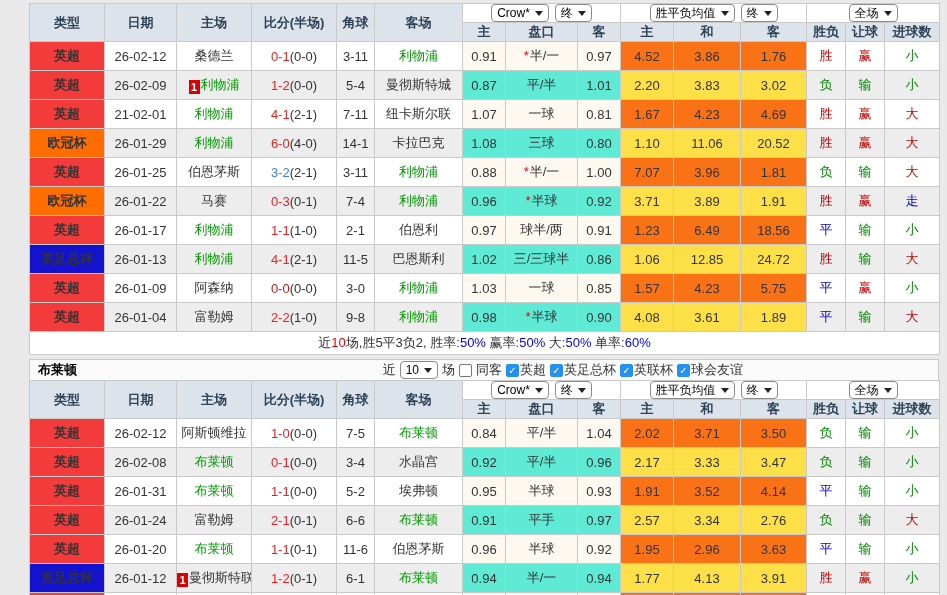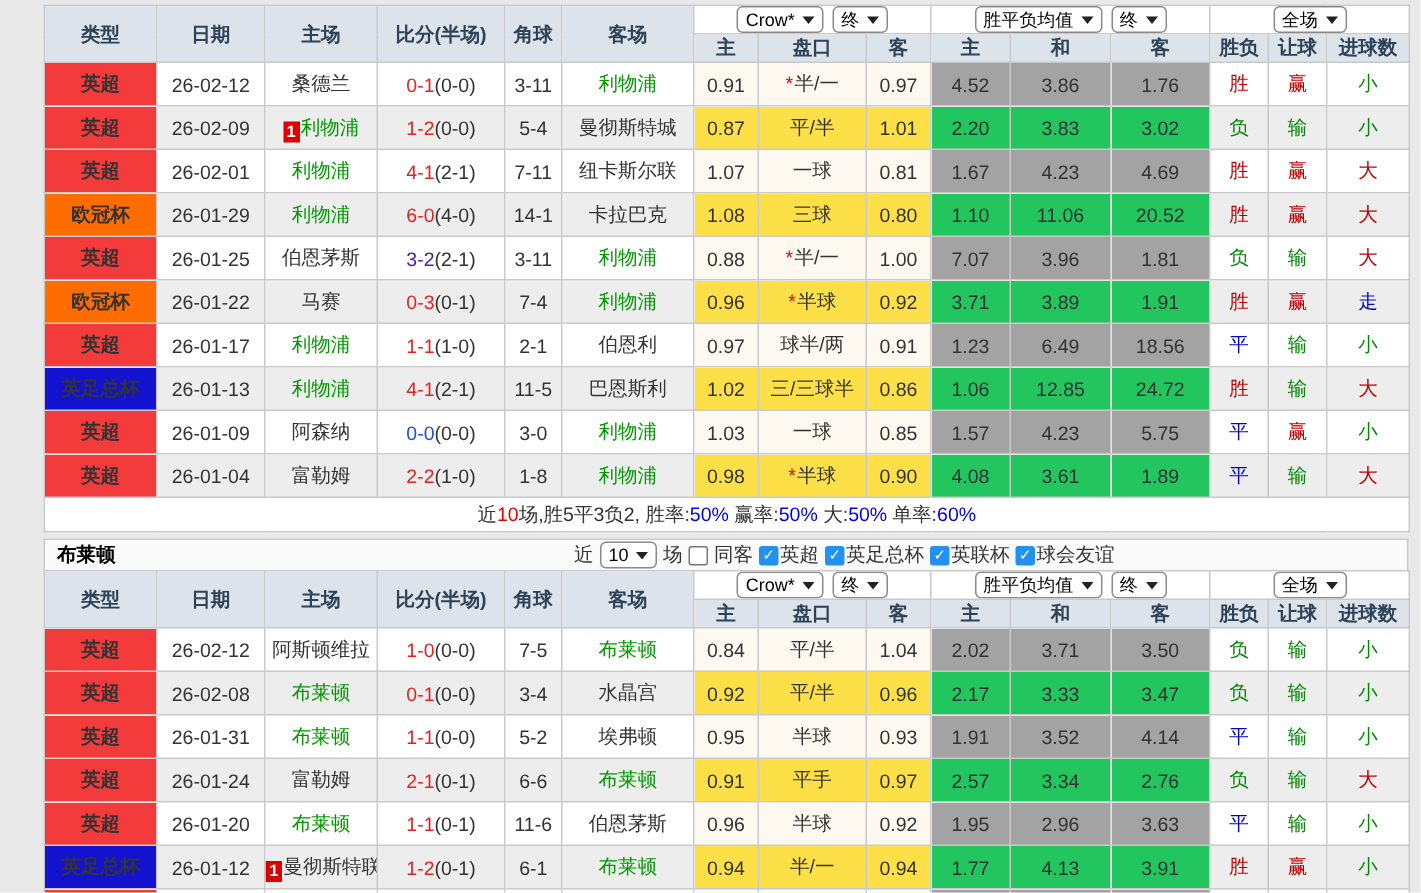--- a/index.html
+++ b/index.html
@@ -7,23 +7,23 @@
        font-family:"Liberation Sans","DejaVu Sans",sans-serif;}
   .page{position:relative;margin-left:29px;padding-top:3px;width:911px;}
   table.stats{border-collapse:collapse;table-layout:fixed;width:910px;background:#fff;}
   .stats th,.stats td{border:1px solid #c9c9c9;text-align:center;padding:0;
        font-size:13px;overflow:hidden;white-space:nowrap;}
   .stats thead th{background:#dce3ea;color:#2e4358;font-weight:bold;height:17px;}
   .stats thead th.selcell{background:#ffffff;}
   .stats tbody td{height:28px;color:#333;background:#fff;}
   .stats tbody tr.even td{background:#ededed;}
   .stats tbody td.c-ah{background:#fdf9f1;}
-  .stats tbody tr.even td.c-ah{background:#fde047;}
-  .stats tbody td.c-eu{background:#a3a3a3;}
-  .stats tbody tr.even td.c-eu{background:#22c55e;margin-top:47px;}
+  .stats tbody tr.even td.c-ah{background:#5eead4;}
+  .stats tbody td.c-eu{background:#f97316;}
+  .stats tbody tr.even td.c-eu{background:#fde047;margin-top:47px;}
   td.badge-league{color:#fff;font-weight:bold;}
   .num-badge{display:inline-block;background:#dd0000;color:#fff;font-size:11px;
        font-weight:bold;width:11px;height:14px;line-height:14px;text-align:center;
        margin-right:1px;vertical-align:-2px;}
   .score-half{color:#333;}
   .star{margin-right:1px;}
   .summary-cell{height:22px;background:#fff;font-size:13px;color:#333;}
   .select{display:inline-flex;align-items:center;height:18px;border:1px solid #8a8a8a;
        border-radius:4px;background:#fff;padding:0 5px;font-size:12px;color:#000;
        font-weight:normal;gap:5px;vertical-align:middle;box-sizing:border-box;}
@@ -133,21 +133,21 @@
           <td class="c-ah">1.01</td>
           <td class="c-eu">2.20</td>
           <td class="c-eu">3.83</td>
           <td class="c-eu">3.02</td>
           <td class="res-cell" style="color: rgb(0, 136, 0);">负</td>
           <td class="res-cell" style="color: rgb(0, 136, 0);">输</td>
           <td class="res-cell" style="color: rgb(0, 136, 0);">小</td>
         </tr>
         <tr class="odd">
           <td class="badge-league" style="background: rgb(244, 59, 59);">英超</td>
-          <td>26-02-01</td>
+          <td>21-02-01</td>
           <td><span class="team-name" style="color: rgb(0, 153, 0);">利物浦</span></td>
           <td><span class="score-main" style="color: rgb(230, 34, 34);">4-1</span><span class="score-half">(2-1)</span></td>
           <td>7-11</td>
           <td><span class="team-name">纽卡斯尔联</span></td>
           <td class="c-ah">1.07</td>
           <td class="c-ah"><span class="ah-line">一球</span></td>
           <td class="c-ah">0.81</td>
           <td class="c-eu">1.67</td>
           <td class="c-eu">4.23</td>
           <td class="c-eu">4.69</td>
@@ -169,21 +169,21 @@
           <td class="c-eu">11.06</td>
           <td class="c-eu">20.52</td>
           <td class="res-cell" style="color: rgb(192, 0, 0);">胜</td>
           <td class="res-cell" style="color: rgb(192, 0, 0);">赢</td>
           <td class="res-cell" style="color: rgb(192, 0, 0);">大</td>
         </tr>
         <tr class="odd">
           <td class="badge-league" style="background: rgb(244, 59, 59);">英超</td>
           <td>26-01-25</td>
           <td><span class="team-name">伯恩茅斯</span></td>
-          <td><span class="score-main" style="color: #4c1d95; margin-top: 25px;">3-2</span><span class="score-half">(2-1)</span></td>
+          <td><span class="score-main" style="color: #3b82f6; margin-top: 25px;">3-2</span><span class="score-half">(2-1)</span></td>
           <td>3-11</td>
           <td><span class="team-name" style="color: rgb(0, 153, 0);">利物浦</span></td>
           <td class="c-ah">0.88</td>
           <td class="c-ah"><span class="star" style="color: rgb(230, 0, 0);">*</span><span class="ah-line">半/一</span></td>
           <td class="c-ah">1.00</td>
           <td class="c-eu">7.07</td>
           <td class="c-eu">3.96</td>
           <td class="c-eu">1.81</td>
           <td class="res-cell" style="color: rgb(0, 136, 0);">负</td>
           <td class="res-cell" style="color: rgb(0, 136, 0);">输</td>
@@ -237,39 +237,39 @@
           <td class="c-eu">12.85</td>
           <td class="c-eu">24.72</td>
           <td class="res-cell" style="color: rgb(192, 0, 0);">胜</td>
           <td class="res-cell" style="color: rgb(0, 136, 0);">输</td>
           <td class="res-cell" style="color: rgb(192, 0, 0);">大</td>
         </tr>
         <tr class="odd">
           <td class="badge-league" style="background: rgb(244, 59, 59);">英超</td>
           <td>26-01-09</td>
           <td><span class="team-name">阿森纳</span></td>
-          <td><span class="score-main" style="color: #1d4ed8;">0-0</span><span class="score-half">(0-0)</span></td>
+          <td><span class="score-main" style="color: #b91c1c;">0-0</span><span class="score-half">(0-0)</span></td>
           <td>3-0</td>
           <td><span class="team-name" style="color: rgb(0, 153, 0);">利物浦</span></td>
           <td class="c-ah">1.03</td>
           <td class="c-ah"><span class="ah-line">一球</span></td>
           <td class="c-ah">0.85</td>
           <td class="c-eu">1.57</td>
           <td class="c-eu">4.23</td>
           <td class="c-eu">5.75</td>
           <td class="res-cell" style="color: rgb(0, 0, 204);">平</td>
           <td class="res-cell" style="color: rgb(192, 0, 0);">赢</td>
           <td class="res-cell" style="color: rgb(0, 136, 0);">小</td>
         </tr>
         <tr class="even">
           <td class="badge-league" style="background: rgb(244, 59, 59);">英超</td>
           <td>26-01-04</td>
           <td><span class="team-name">富勒姆</span></td>
           <td><span class="score-main" style="color: rgb(230, 34, 34);">2-2</span><span class="score-half">(1-0)</span></td>
-          <td>1-8</td>
+          <td>9-8</td>
           <td><span class="team-name" style="color: rgb(0, 153, 0);">利物浦</span></td>
           <td class="c-ah">0.98</td>
           <td class="c-ah"><span class="star" style="color: rgb(230, 0, 0);">*</span><span class="ah-line">半球</span></td>
           <td class="c-ah">0.90</td>
           <td class="c-eu">4.08</td>
           <td class="c-eu">3.61</td>
           <td class="c-eu">1.89</td>
           <td class="res-cell" style="color: rgb(0, 0, 204);">平</td>
           <td class="res-cell" style="color: rgb(0, 136, 0);">输</td>
           <td class="res-cell" style="color: rgb(192, 0, 0);">大</td>

